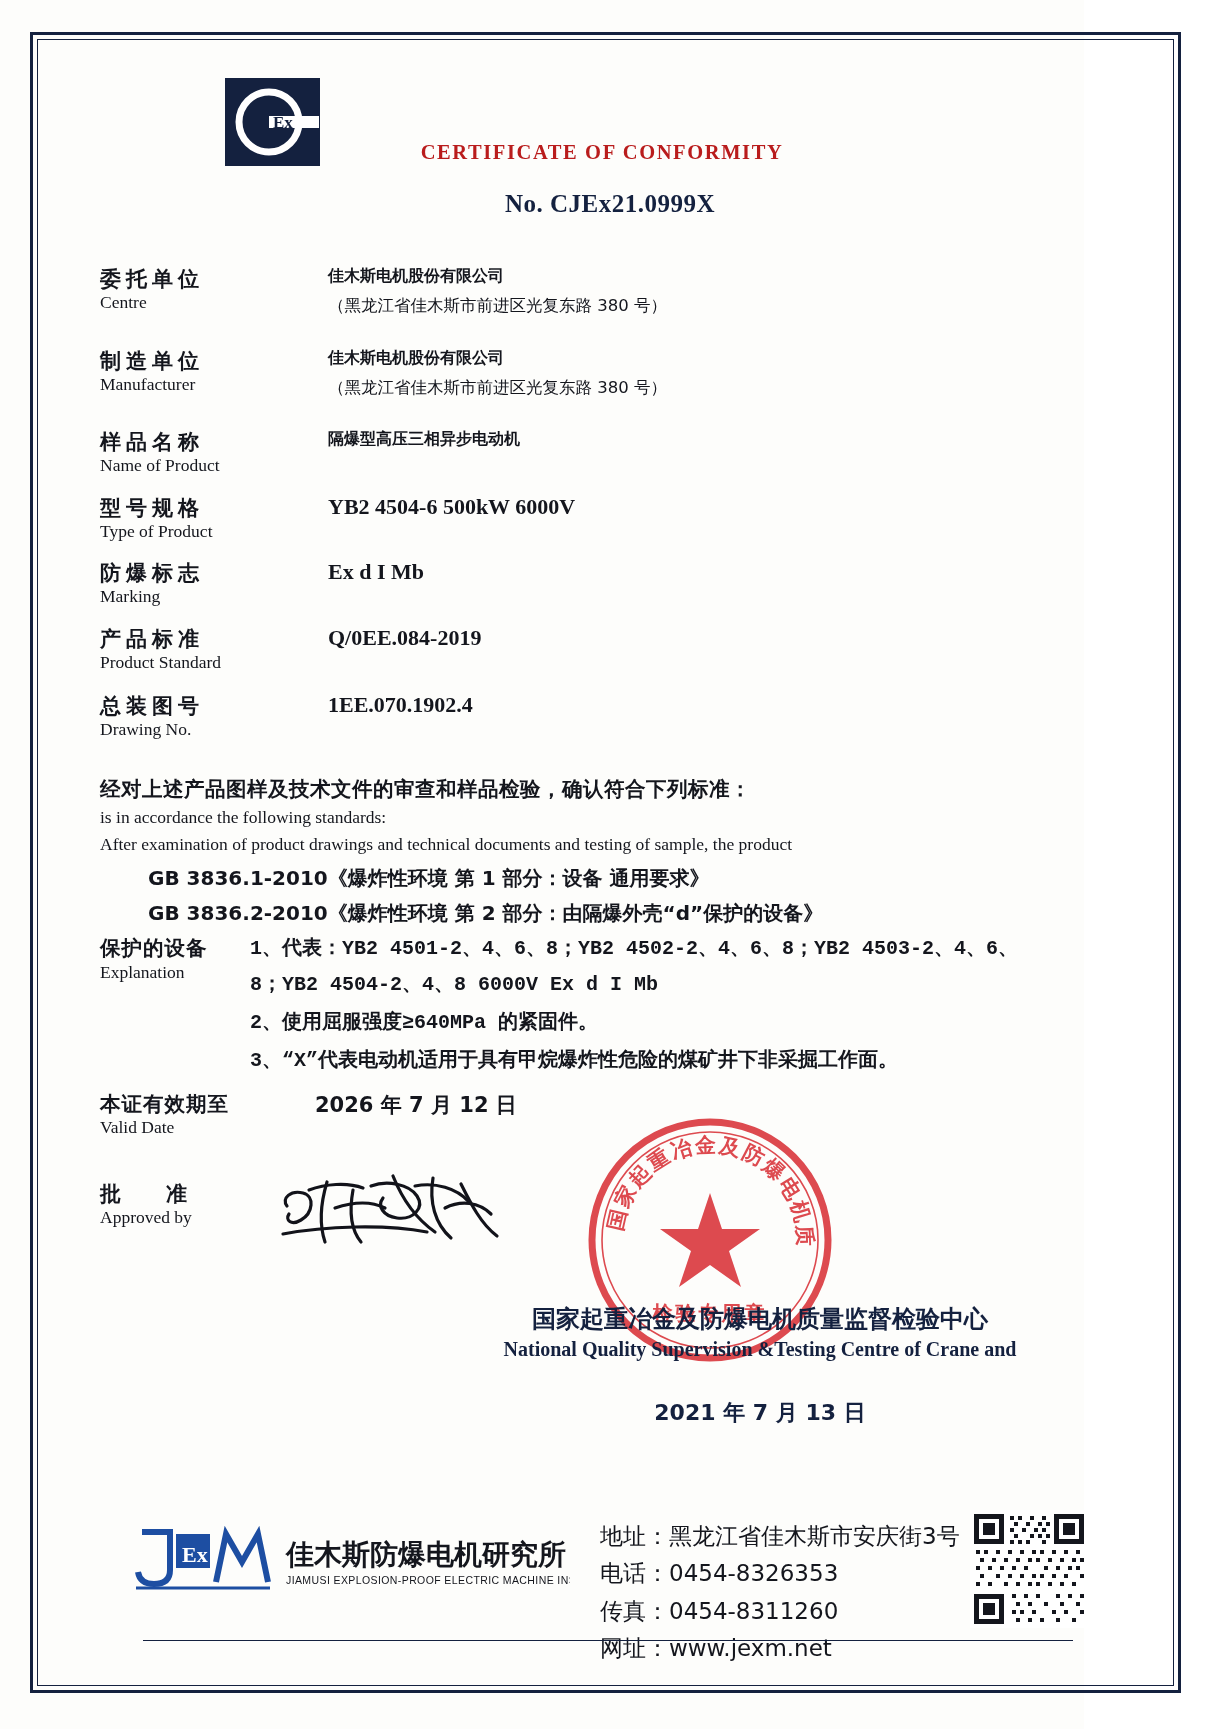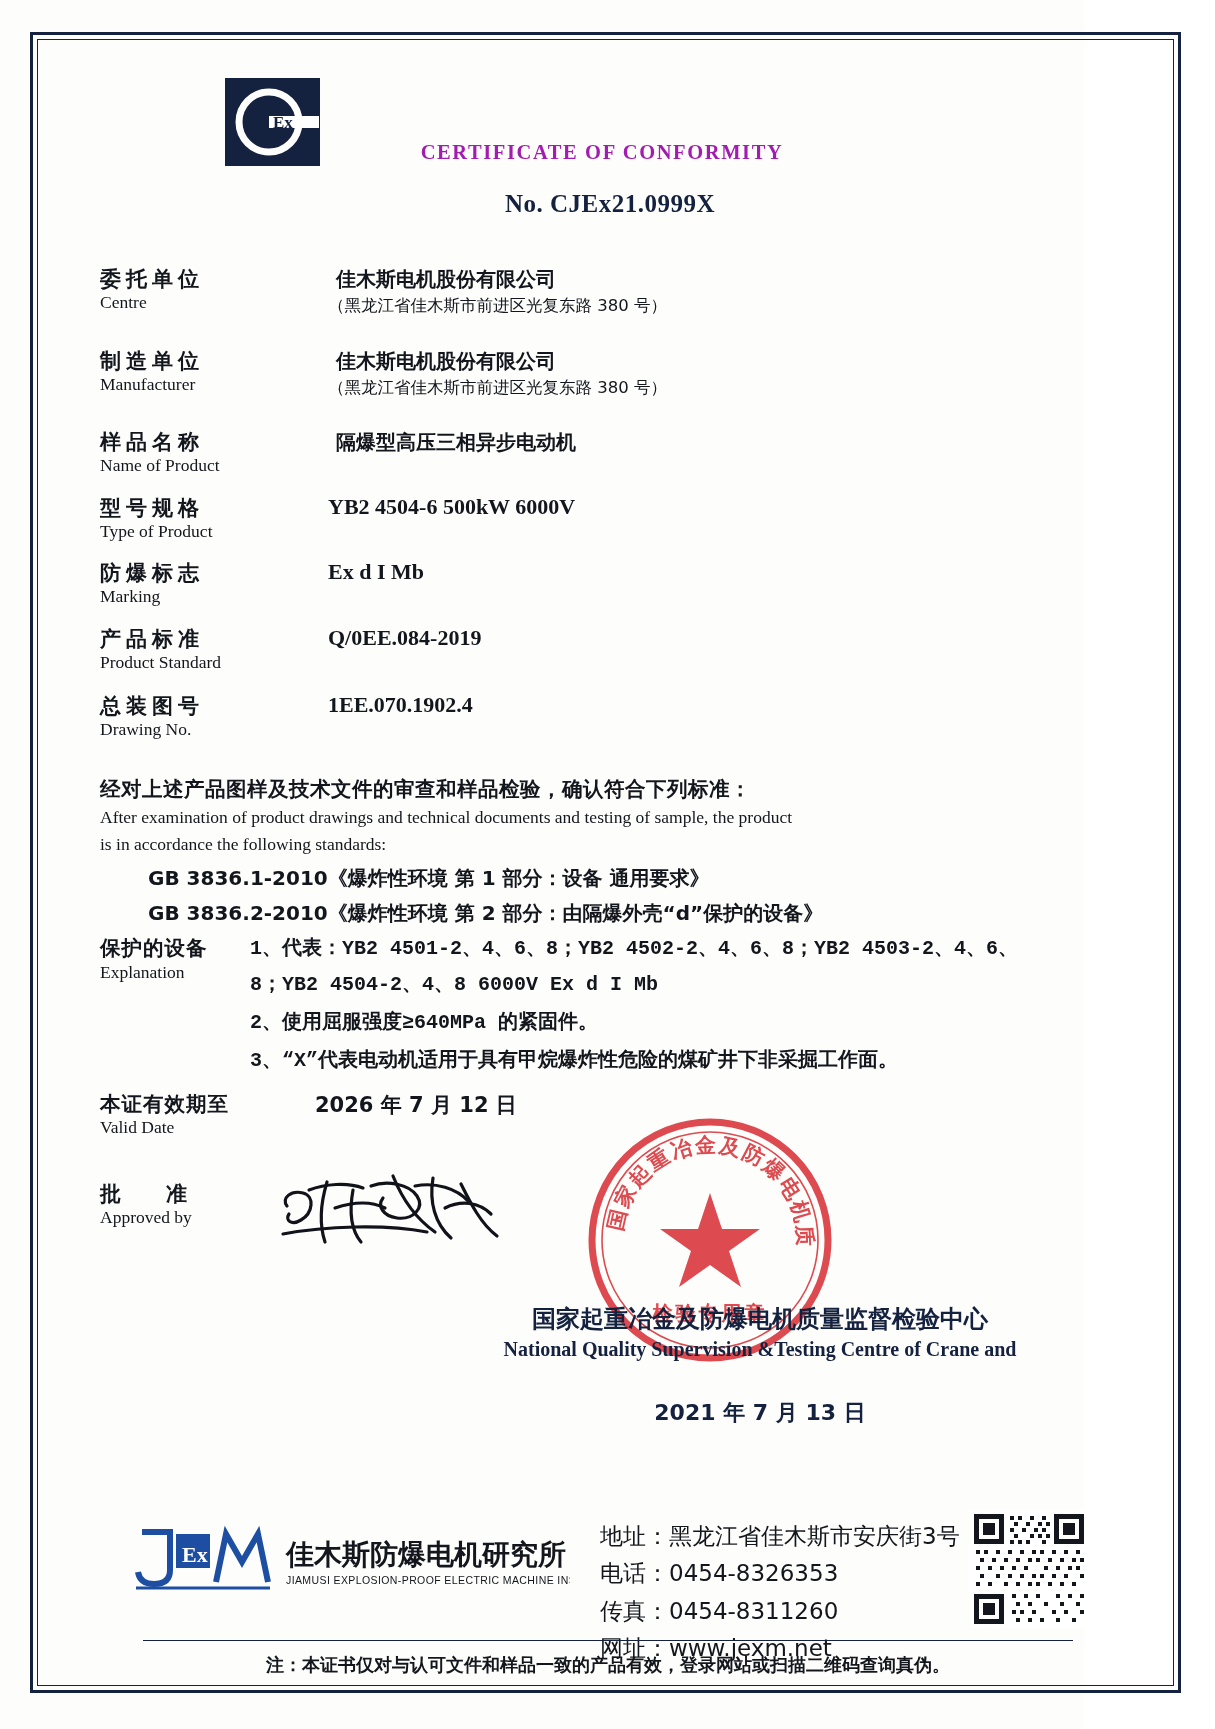--- a/index.html
+++ b/index.html
@@ -56,21 +56,21 @@
     font-family: "DejaVu Sans", "Liberation Sans", sans-serif;
   }
   .title-en {
     position: absolute;
     left: 372px; top: 141px;
     width: 460px;
     text-align: center;
     font-size: 20.5px;
     font-weight: bold;
     letter-spacing: 1.6px;
-    color: #a21caf;
+    color: #b91c1c;
     font-family: "Liberation Serif", serif;
   }
   .cert-no {
     position: absolute;
     left: 330px; top: 190px;
     width: 560px;
     text-align: center;
     font-size: 25px;
     font-weight: bold;
     color: #14213f;
@@ -96,22 +96,22 @@
   .field .label-en {
     position: absolute;
     left: 0; top: 27px;
     width: 220px;
     font-size: 17.5px;
     color: #14161d;
     font-family: "Liberation Serif", serif;
   }
   .field .value-cn {
     position: absolute;
-    left: 236px; top: 1px;
-    font-size: 20px;
+    left: 228px; top: 1px;
+    font-size: 16px;
     font-weight: bold;
     color: #14161d;
     font-family: "DejaVu Sans", "Liberation Sans", sans-serif;
     white-space: nowrap;
   }
   .field .value-sub {
     position: absolute;
     left: 228px; top: 30px;
     font-size: 16.5px;
     color: #14161d;
@@ -331,22 +331,22 @@
   </div>
 
   <div class="field" style="top:692px;">
     <div class="label-cn">总装图号</div>
     <div class="label-en">Drawing No.</div>
     <div class="value-serif">1EE.070.1902.4</div>
   </div>
 
   <div class="statement" style="top:775px;">
     <div class="stmt-cn">经对上述产品图样及技术文件的审查和样品检验，确认符合下列标准：</div>
+    <div class="stmt-en">is in accordance the following standards:</div>
     <div class="stmt-en">After examination of product drawings and technical documents and testing of sample, the product</div>
-    <div class="stmt-en">is in accordance the following standards:</div>
   </div>
 
   <div class="std-line" style="top:865px;">GB 3836.1-2010《爆炸性环境   第 1 部分：设备   通用要求》</div>
   <div class="std-line" style="top:900px;">GB 3836.2-2010《爆炸性环境   第 2 部分：由隔爆外壳“d”保护的设备》</div>
 
   <div class="expl-label-cn" style="top:934px;">保护的设备</div>
   <div class="expl-label-en" style="top:962px;">Explanation</div>
 
   <div class="expl-line" style="top:934px;">1、代表：YB2 4501-2、4、6、8；YB2 4502-2、4、6、8；YB2 4503-2、4、6、</div>
   <div class="expl-line indent" style="top:970px;">8；YB2 4504-2、4、8  6000V   Ex d I Mb</div>
@@ -521,15 +521,14 @@
         <rect x="46" y="108" width="4" height="4"></rect>
           <rect x="58" y="108" width="4" height="4"></rect>
           <rect x="70" y="108" width="4" height="4"></rect>
           <rect x="86" y="108" width="4" height="4"></rect>
         <rect x="102" y="108" width="4" height="4"></rect>
       </g>
     </svg>
   </div>
 
   <div class="footer-rule"></div>
-  <div class="footer-note">注：本证书仅对与认可文件和样品一致的产品有效，登录网站或扫描二维码查询真伪。</div>
 
 </div>
 
 </body></html>

